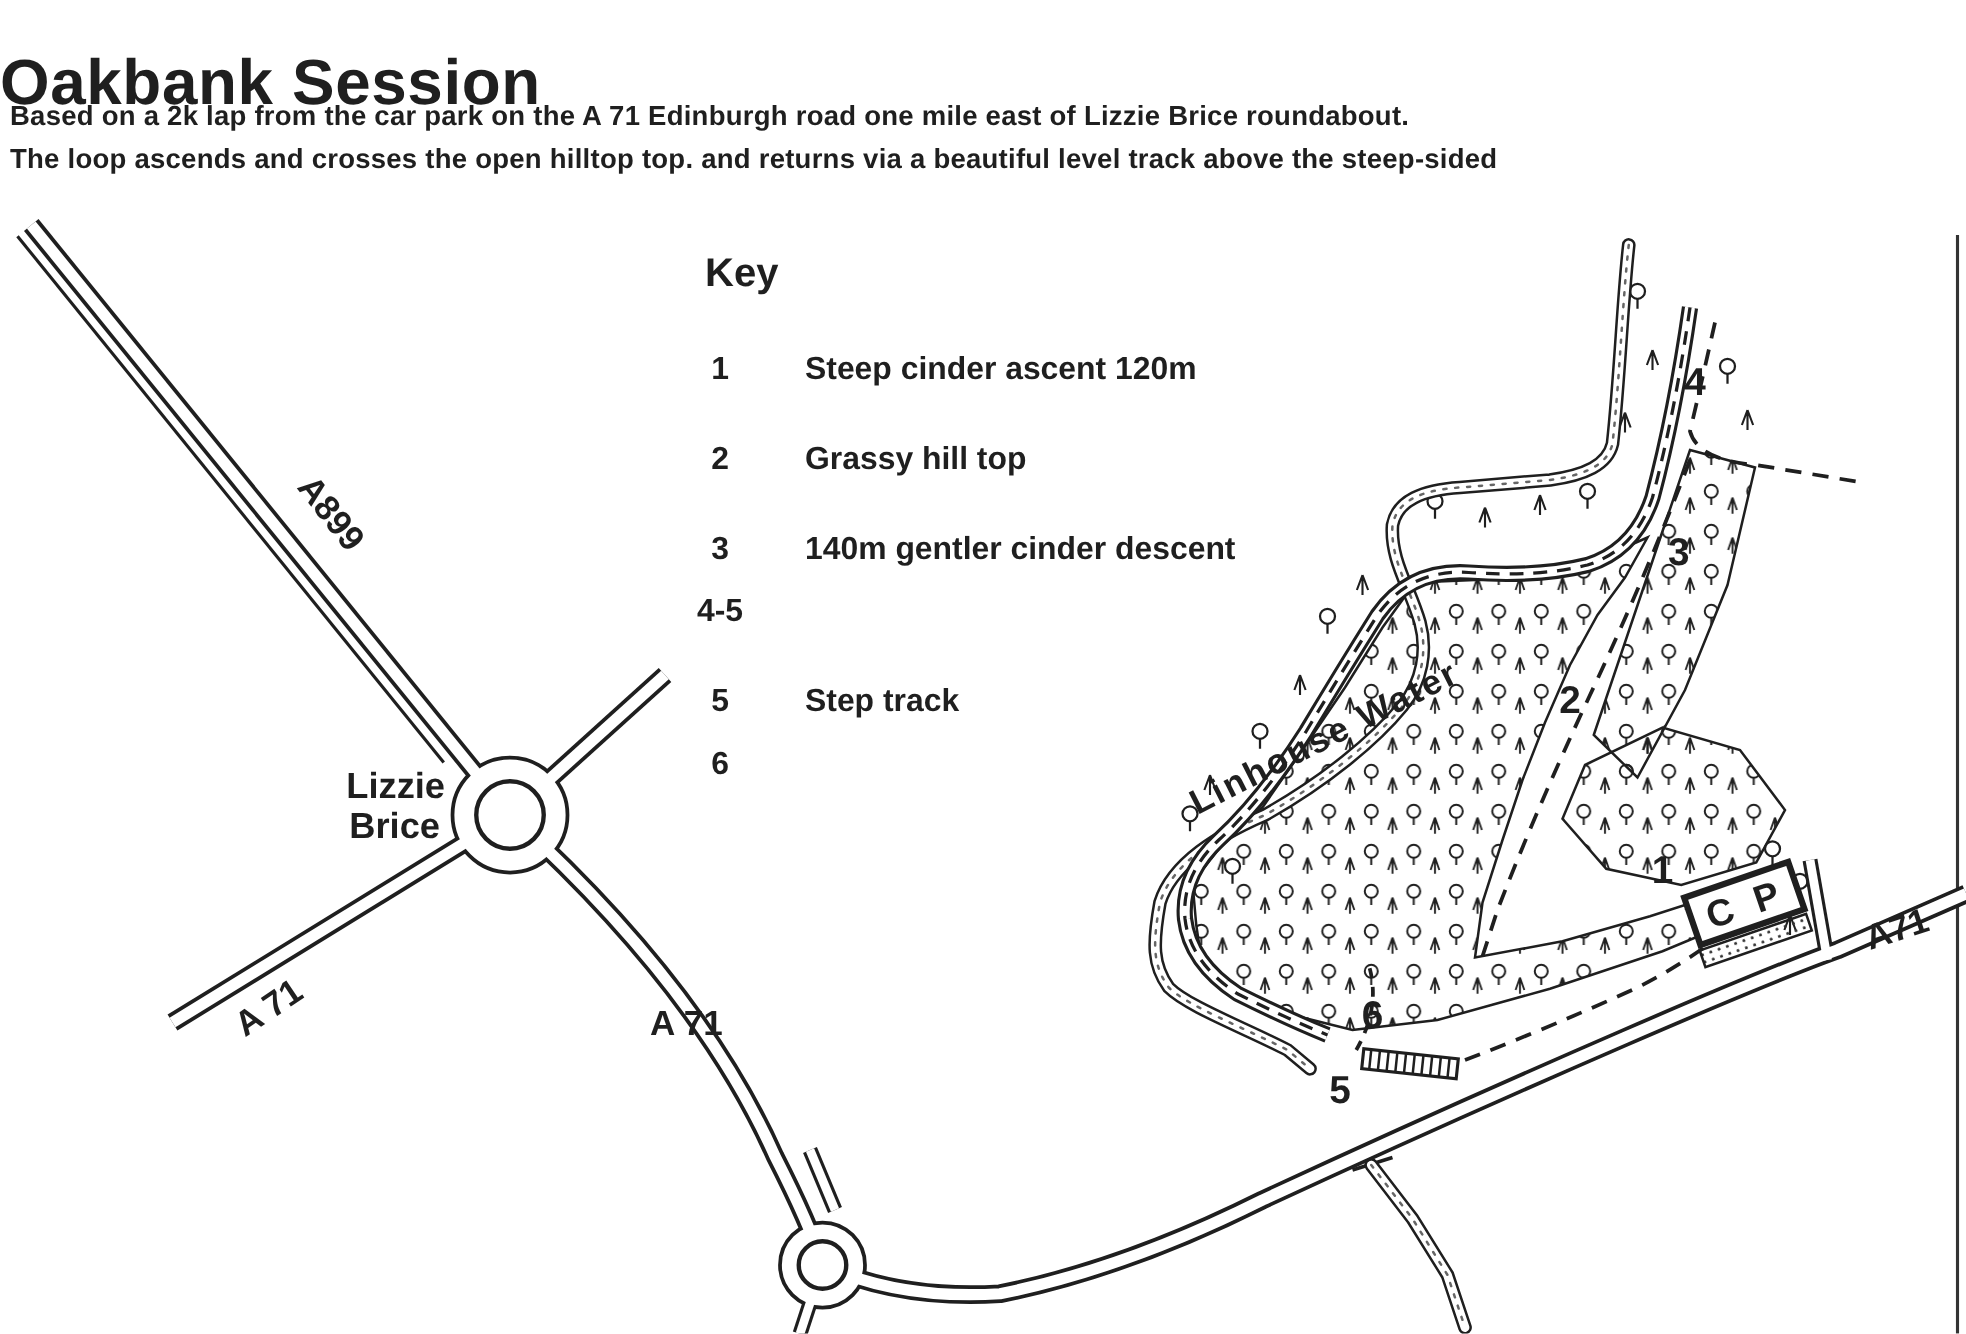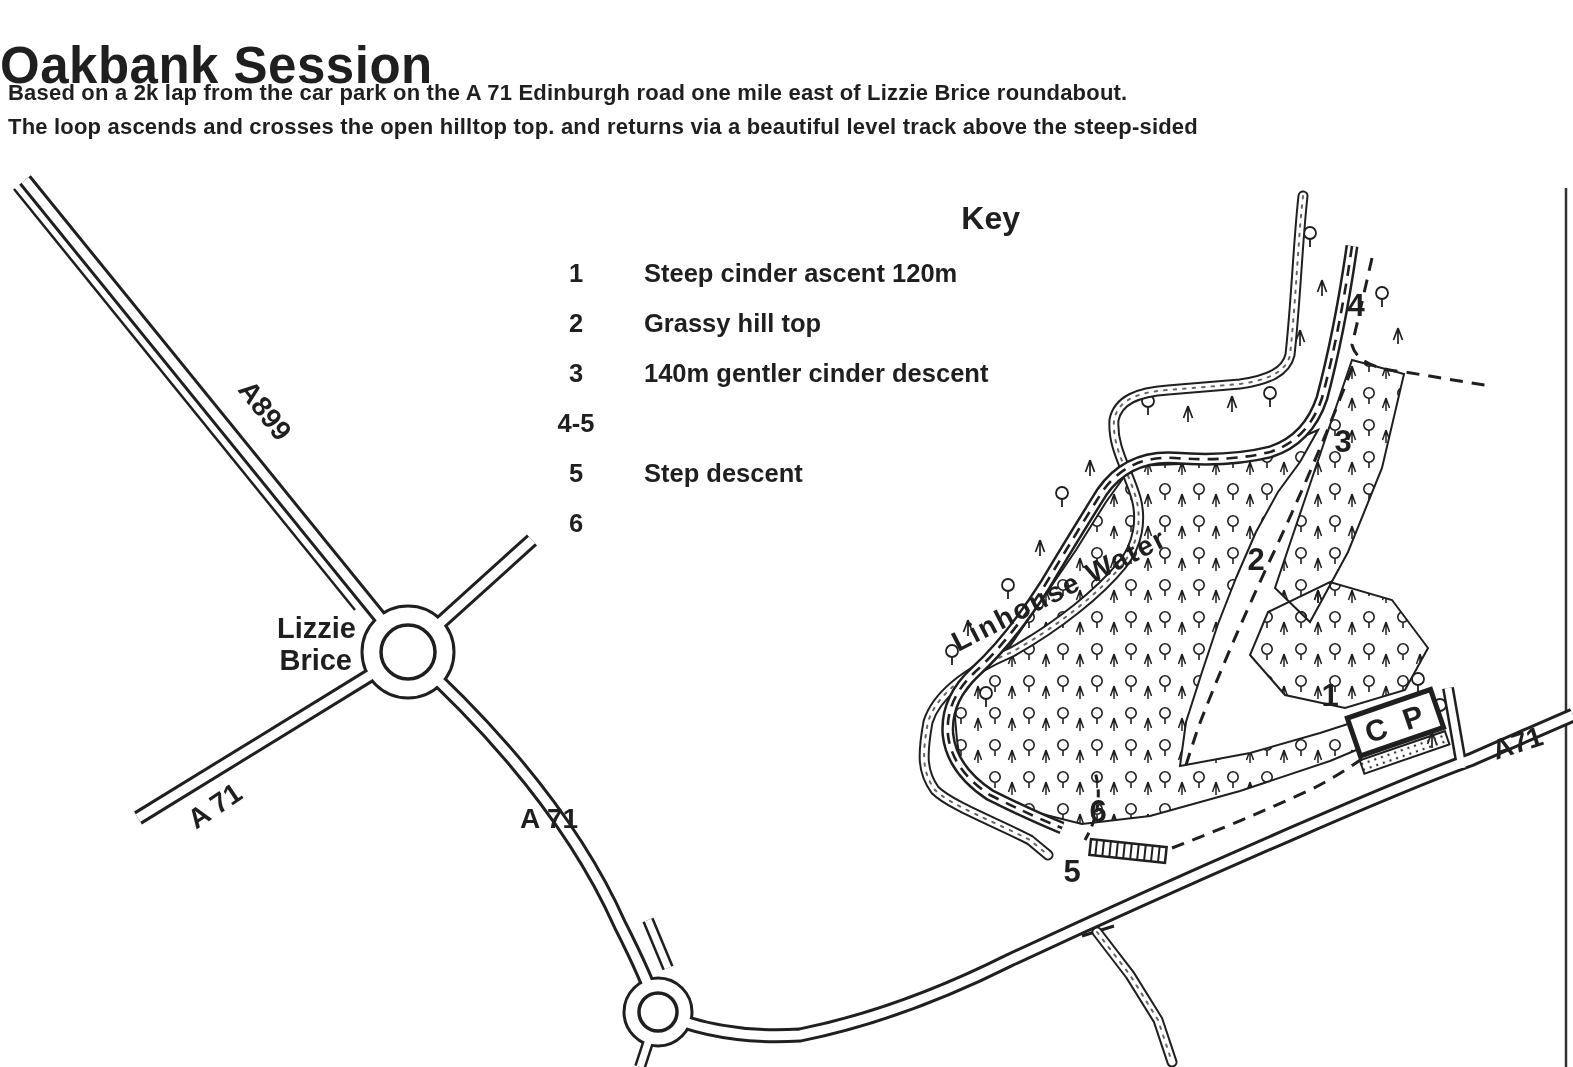--- a/index.html
+++ b/index.html
@@ -12,27 +12,27 @@
     font-size:51px;font-weight:bold;letter-spacing:0.5px;
   }
   .intro{
     position:absolute;top:76px;left:8px;width:1550px;
     font-size:22px;font-weight:bold;line-height:34px;letter-spacing:0.2px;
   }
   .key{
     position:absolute;left:540px;top:200px;width:480px;
   }
   .key-heading{
-    text-align:right;padding-left:24px;
+    text-align:left;padding-left:24px;
     font-size:32px;font-weight:bold;margin:0 0 22px 0;
   }
   .key-row{display:flex;align-items:baseline;margin-bottom:21px;
     font-size:25.5px;font-weight:bold;}
   .key-num{width:72px;text-align:center;flex:none;}
-  .key-label{margin-left:32px;}
+  .key-label{margin-left:32px;margin-top:22px;}
   svg.map{position:absolute;left:0;top:0;}
   text{font-family:"Liberation Sans",sans-serif;fill:#1f1f1f;}
   .road-casing{fill:none;stroke:#1f1f1f;stroke-width:15;}
   .road-casing.minor{stroke-width:12;}
   .road-fill{fill:none;stroke:#fff;stroke-width:9;}
   .road-fill.minor{stroke-width:7;}
   .dash{fill:none;stroke:#1f1f1f;stroke-width:3;stroke-dasharray:13 9;}
   .dash.fine{stroke-width:2.6;stroke-dasharray:11 8;}
   .wood{fill:url(#wood);stroke:#1f1f1f;stroke-width:2;}
   .stream-casing{fill:none;stroke:#1f1f1f;stroke-width:11;stroke-linecap:round;}
@@ -63,21 +63,21 @@
   </div>
   <div class="key-row">
     <span class="key-num">3</span>
     <span class="key-label">140m gentler cinder descent</span>
   </div>
   <div class="key-row">
     <span class="key-num">4-5</span>
   </div>
   <div class="key-row">
     <span class="key-num">5</span>
-    <span class="key-label">Step descent</span>
+    <span class="key-label">Step track</span>
   </div>
   <div class="key-row">
     <span class="key-num">6</span>
   </div>
 </div>
 
 <svg class="map" width="1573" height="1067" viewBox="0 0 1573 1067">
   <defs>
     <pattern id="wood" width="34" height="32" patternUnits="userSpaceOnUse">
       <circle cx="9" cy="9" r="5.2" fill="none" stroke="#1f1f1f" stroke-width="1.6"></circle>

